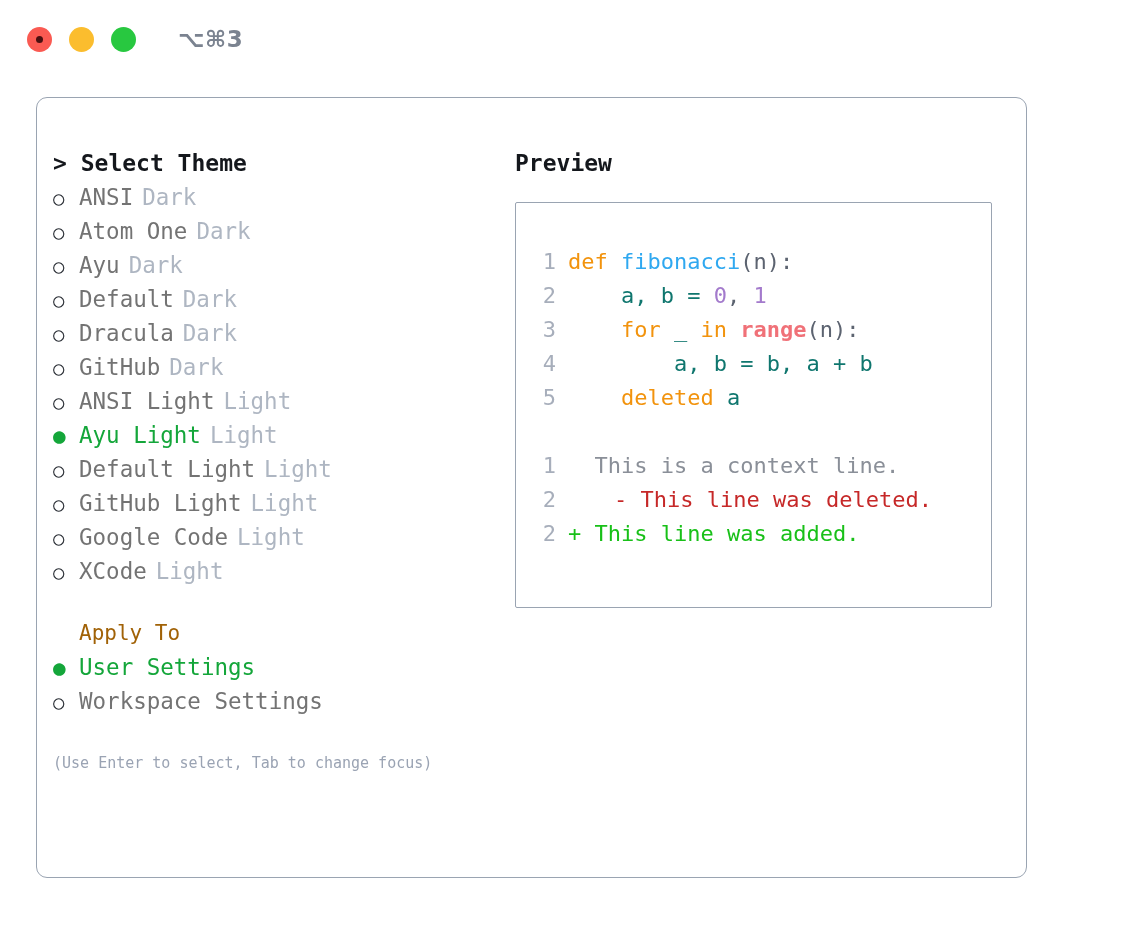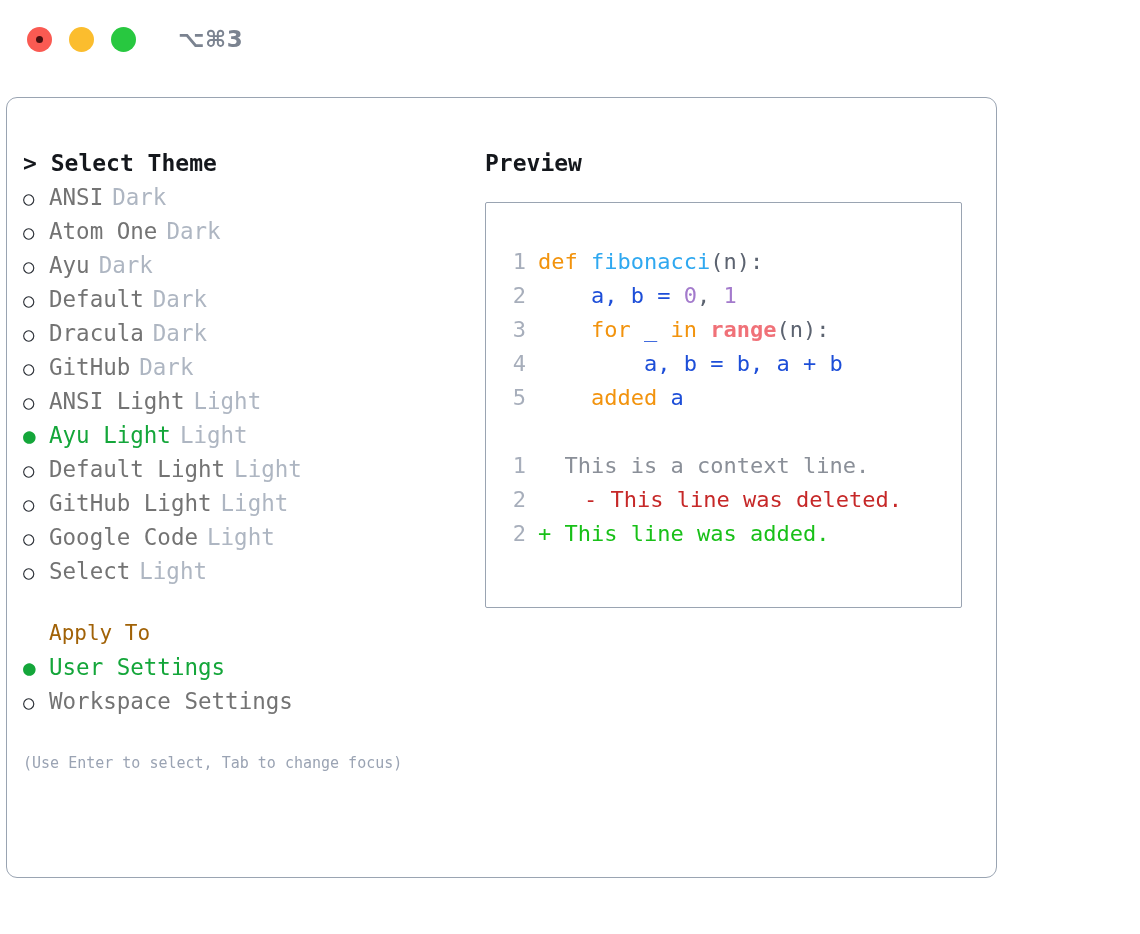--- a/index.html
+++ b/index.html
@@ -52,21 +52,21 @@
     font-family: "DejaVu Sans", "Liberation Sans", sans-serif;
     font-size: 23px;
     font-weight: 700;
     color: #7b8390;
     letter-spacing: 0.5px;
   }
 
   
   .panel {
     position: absolute;
-    left: 6px; top: 97px;
+    left: 36px; top: 97px;
     width: 991px; height: 781px;
     border: 1.6px solid #9aa4b2;
     border-radius: 11px;
     box-sizing: border-box;
     background: #ffffff;
   }
 
   .columns {
     position: absolute;
     left: 0; top: 0;
@@ -168,21 +168,21 @@
     flex: 0 0 24px;
     text-align: right;
     margin-right: 12px;
   }
   .code-gap { height: 34px; }
 
   
   .tok-kw   { color: #f2930d; }
   .tok-fn   { color: #2fa8f0; }
   .tok-punc { color: #5c6370; }
-  .tok-var  { color: #1d4ed8; }
+  .tok-var  { color: #0f766e; }
   .tok-num  { color: #a37acc; }
   .tok-call { color: #f07178; font-weight: bold; }
   .tok-ctx  { color: #8a8f98; }
   .tok-del  { color: #c62828; margin-left: 46px; }
   .tok-add  { color: #18c018; }
 </style>
 </head>
 <body>
 
 <div class="titlebar">
@@ -205,21 +205,21 @@
           <div class="option-row"><span class="bullet">○</span><span class="opt-label">Atom One</span><span class="opt-tag">Dark</span></div>
           <div class="option-row"><span class="bullet">○</span><span class="opt-label">Ayu</span><span class="opt-tag">Dark</span></div>
           <div class="option-row"><span class="bullet">○</span><span class="opt-label">Default</span><span class="opt-tag">Dark</span></div>
           <div class="option-row"><span class="bullet">○</span><span class="opt-label">Dracula</span><span class="opt-tag">Dark</span></div>
           <div class="option-row"><span class="bullet">○</span><span class="opt-label">GitHub</span><span class="opt-tag">Dark</span></div>
           <div class="option-row"><span class="bullet">○</span><span class="opt-label">ANSI Light</span><span class="opt-tag">Light</span></div>
           <div class="option-row"><span class="bullet selected">●</span><span class="opt-label selected">Ayu Light</span><span class="opt-tag">Light</span></div>
           <div class="option-row"><span class="bullet">○</span><span class="opt-label">Default Light</span><span class="opt-tag">Light</span></div>
           <div class="option-row"><span class="bullet">○</span><span class="opt-label">GitHub Light</span><span class="opt-tag">Light</span></div>
           <div class="option-row"><span class="bullet">○</span><span class="opt-label">Google Code</span><span class="opt-tag">Light</span></div>
-          <div class="option-row"><span class="bullet">○</span><span class="opt-label">Select</span><span class="opt-tag">Light</span></div>
+          <div class="option-row"><span class="bullet">○</span><span class="opt-label">XCode</span><span class="opt-tag">Light</span></div>
         </div>
 
       <div class="spacer-lg"></div>
 
       <div class="group-title">Apply To</div>
       <div id="apply-options">
           <div class="option-row"><span class="bullet selected">●</span><span class="opt-label selected">User Settings</span></div>
           <div class="option-row"><span class="bullet">○</span><span class="opt-label">Workspace Settings</span></div>
         </div>
 
@@ -229,21 +229,21 @@
     </div>
 
     <div class="right-col">
       <div class="preview-title">Preview</div>
       <div class="preview-box">
         <div id="code-lines">
             <div class="code-line"><span class="lineno">1</span><span><span class="tok-kw">def </span><span class="tok-fn">fibonacci</span><span class="tok-punc">(n):</span></span></div>
             <div class="code-line"><span class="lineno">2</span><span><span class="tok-var">    a, b = </span><span class="tok-num">0</span><span class="tok-punc">, </span><span class="tok-num">1</span></span></div>
             <div class="code-line"><span class="lineno">3</span><span><span class="tok-var">    </span><span class="tok-kw">for</span><span class="tok-var"> _ </span><span class="tok-kw">in</span><span class="tok-var"> </span><span class="tok-call">range</span><span class="tok-punc">(n):</span></span></div>
             <div class="code-line"><span class="lineno">4</span><span><span class="tok-var">        a, b = b, a + b</span></span></div>
-            <div class="code-line"><span class="lineno">5</span><span><span class="tok-var">    </span><span class="tok-kw">added</span><span class="tok-var"> a</span></span></div>
+            <div class="code-line"><span class="lineno">5</span><span><span class="tok-var">    </span><span class="tok-kw">deleted</span><span class="tok-var"> a</span></span></div>
           </div>
         <div class="code-gap"></div>
         <div id="diff-lines">
             <div class="code-line"><span class="lineno">1</span><span><span class="tok-ctx">  This is a context line.</span></span></div>
             <div class="code-line"><span class="lineno">2</span><span><span class="tok-del">- This line was deleted.</span></span></div>
             <div class="code-line"><span class="lineno">2</span><span><span class="tok-add">+ This line was added.</span></span></div>
           </div>
       </div>
     </div>
 

